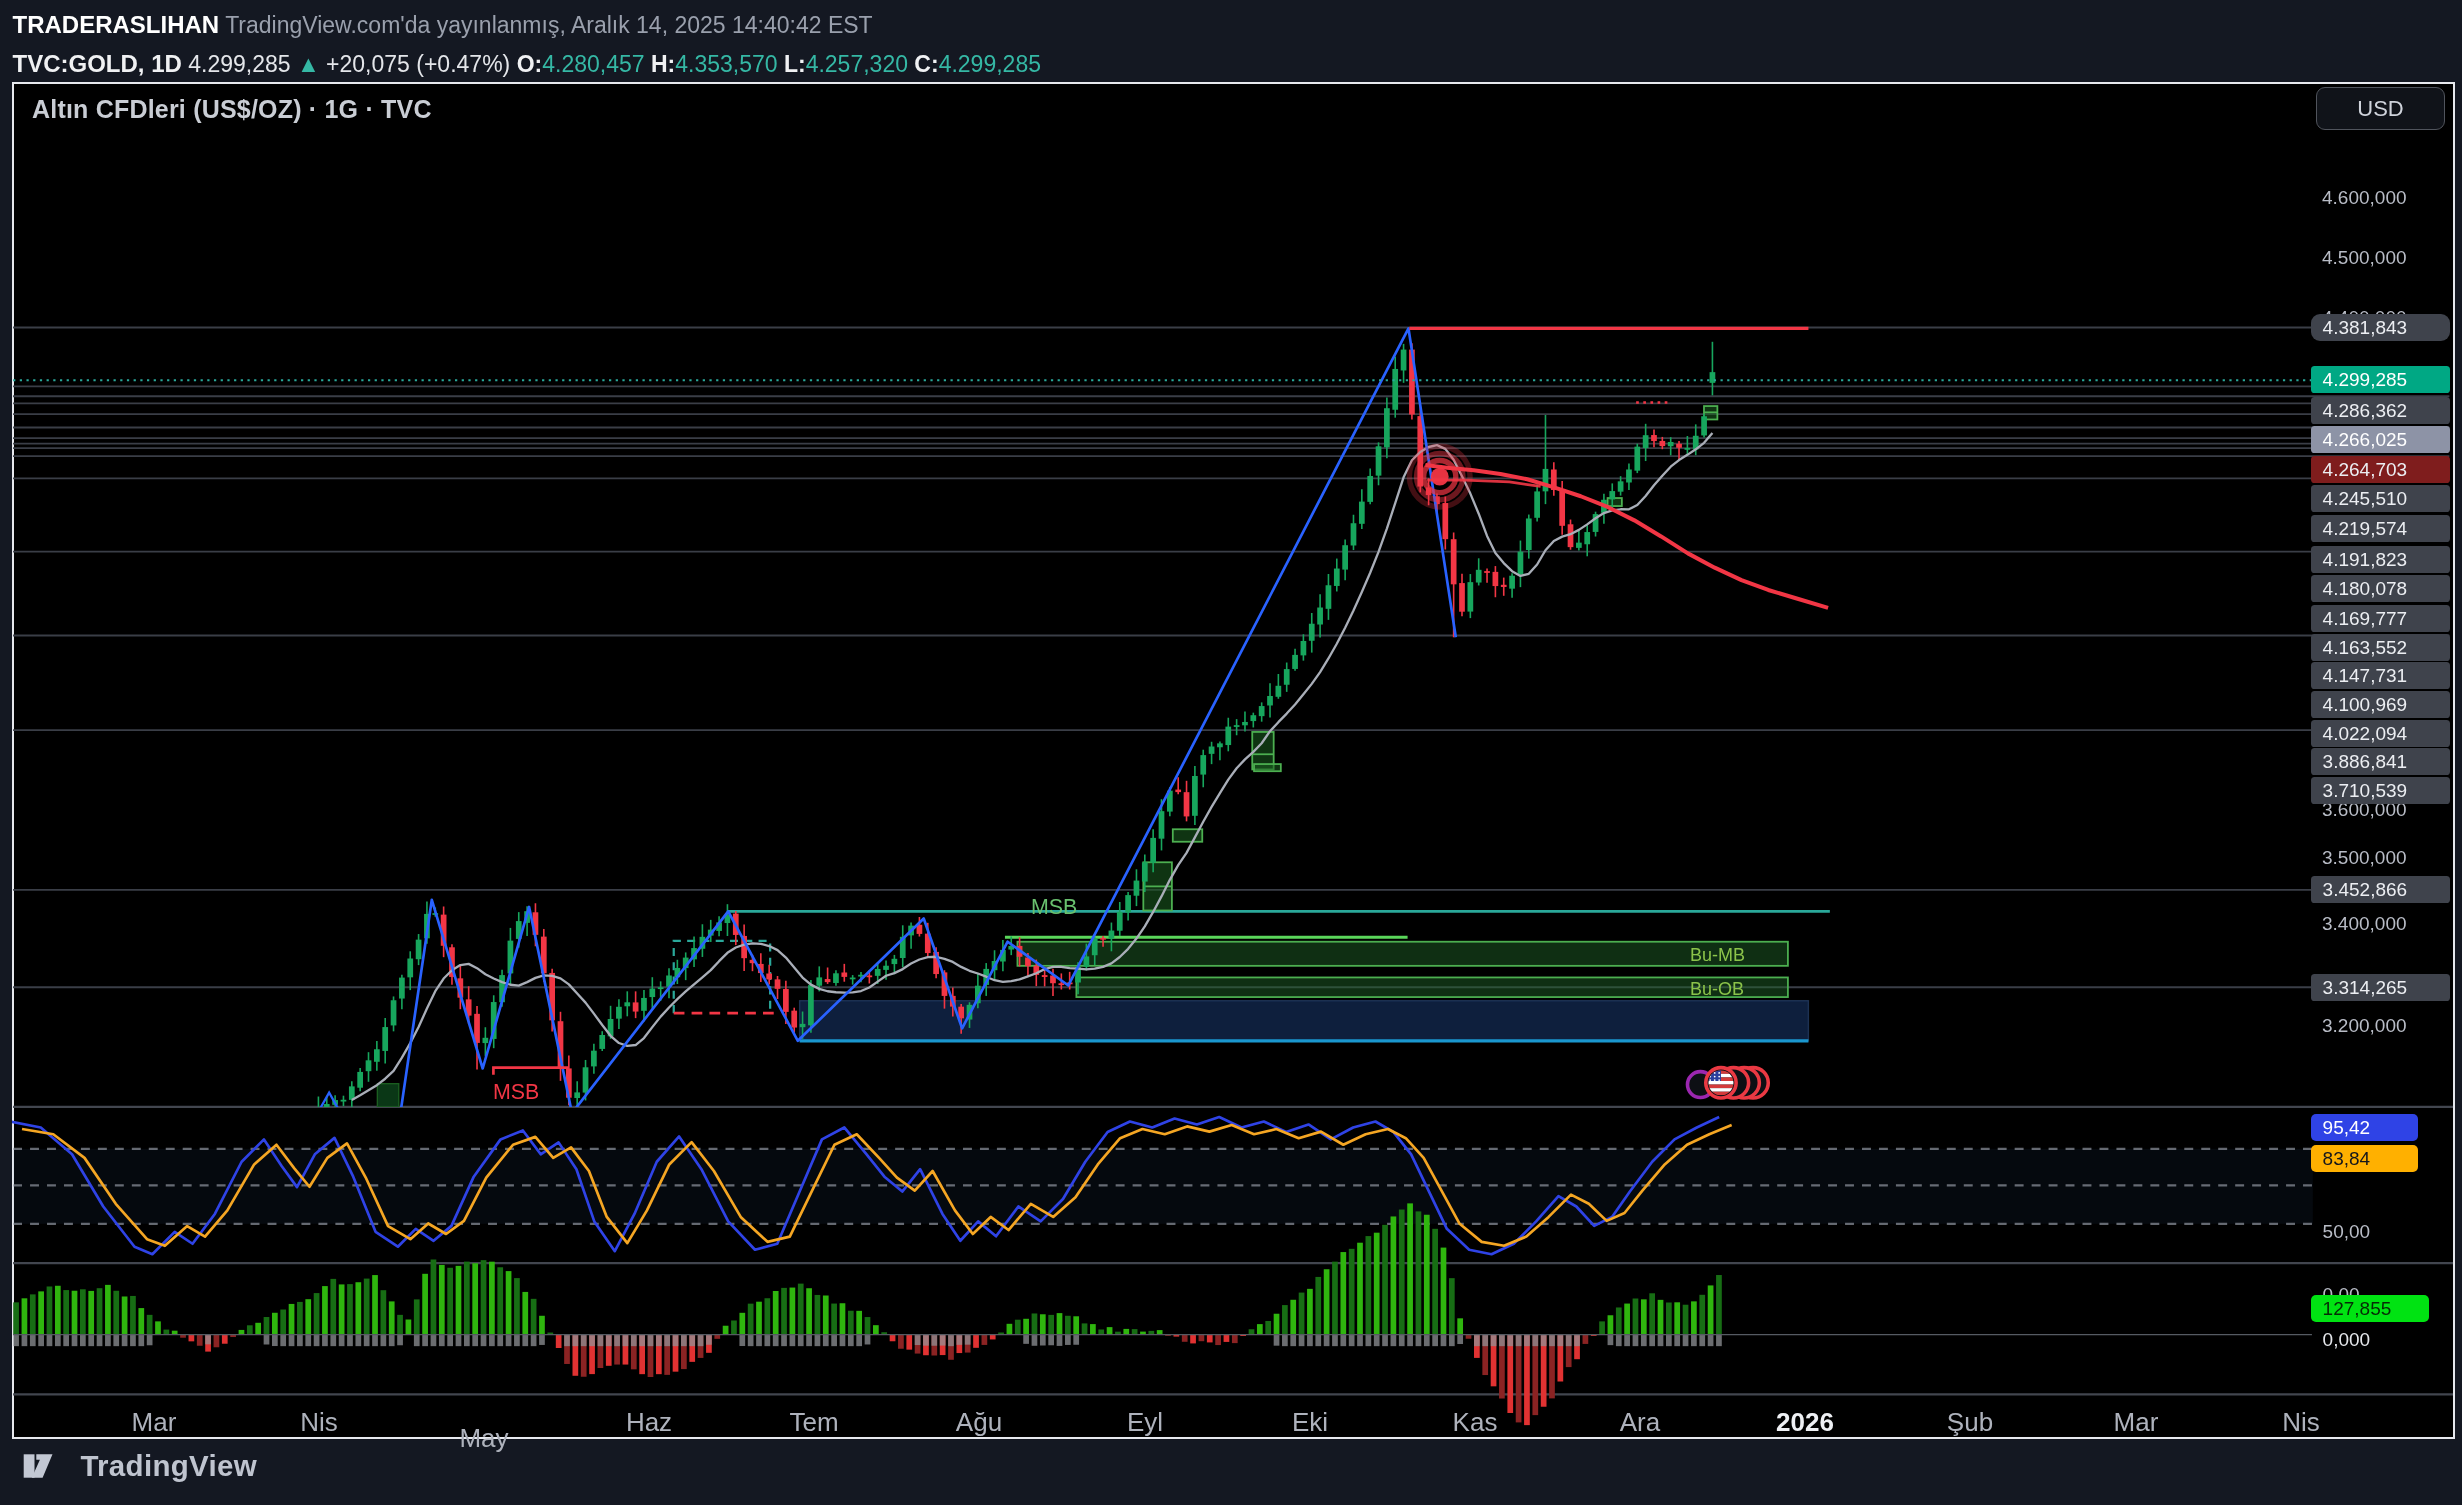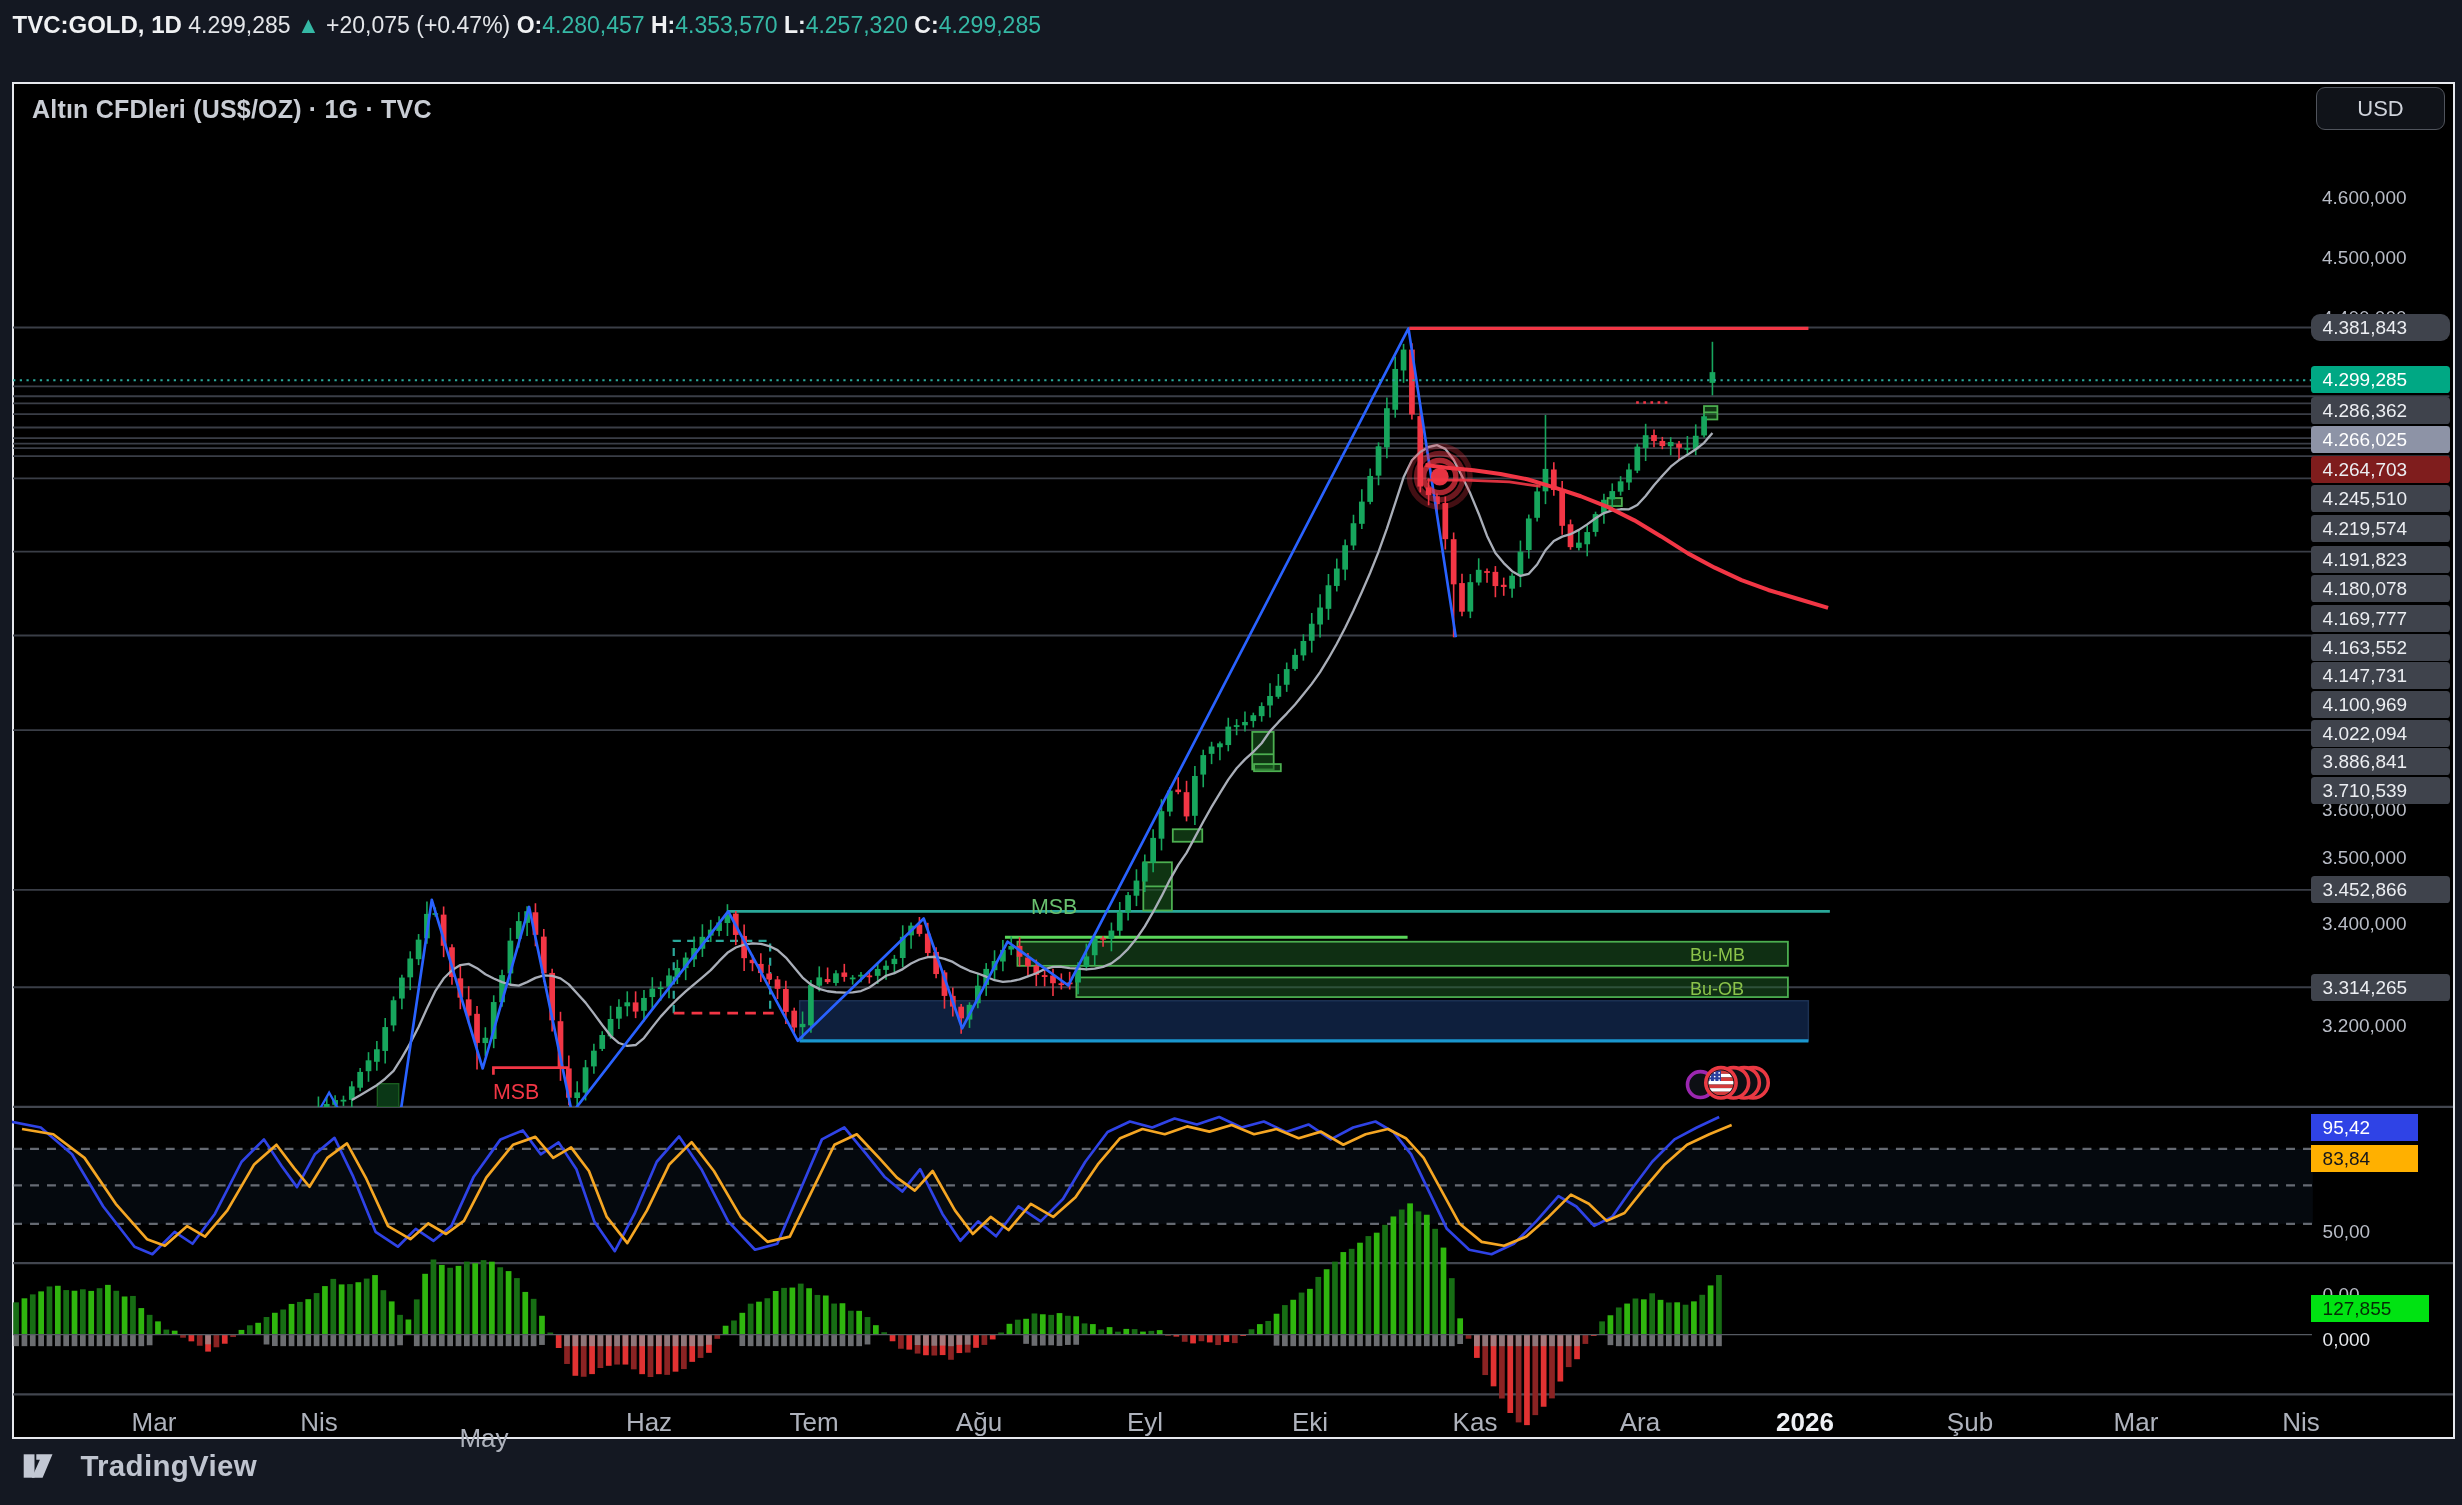--- a/index.html
+++ b/index.html
@@ -19,37 +19,38 @@
   #usd{position:absolute;left:2316px;top:87px;width:127px;height:41px;border:1.8px solid #50545c;border-radius:9px;color:#cfd3db;font-size:22px;display:flex;align-items:center;justify-content:center;background:#101319;}
   
   .axlbl{position:absolute;color:#b8bcc6;font-size:19px;white-space:nowrap;}
   .axbadge{position:absolute;left:2311px;width:139px;height:27px;border-radius:3.6px;background:#3f434c;color:#eceef2;font-size:19px;line-height:27px;padding-left:11.6px;box-sizing:border-box;white-space:nowrap;}
   .mon{position:absolute;color:#aeb2bc;font-size:26px;transform:translateX(-50%);white-space:nowrap;}
   .mon.bold{color:#eef0f4;font-weight:bold;}
   .pane-lbl{position:absolute;font-size:21.4px;white-space:nowrap;}
   #msb-up{color:#69c06e;}
   #msb-dn{color:#f23645;}
   .bu{color:#8bc34a;font-size:18px;}
-  .ind-badge{position:absolute;left:2311px;height:27px;border-radius:0;font-size:19px;line-height:27px;padding-left:11.6px;width:107px;box-sizing:border-box;}
+  .ind-badge{position:absolute;left:2311px;height:27px;border-radius:5px;font-size:19px;line-height:27px;padding-left:11.6px;width:107px;box-sizing:border-box;}
   #st-k{background:#2f43e6;color:#fff;top:1114px;}
   #st-d{background:#ffb000;color:#14161c;top:1145px;}
   #st-50,#st-0{color:#b8bcc6;background:none;margin-top:47px;}
   #st-50{top:1171px;} #st-0{top:1234px;}
   #mac-v{background:#00e312;color:#062b06;top:1295px;width:118px;}
   #mac-0{color:#e4e6ea;background:none;top:1326px;}
   
   #foot{position:absolute;left:21.4px;top:1448px;display:flex;align-items:center;gap:23px;}
   #foot span{color:#bfc4cf;font-size:29.5px;font-weight:bold;letter-spacing:0.3px;}
 </style>
 </head>
 <body>
 
 <div id="root">
 
   <div id="hdr">
+    <div><span class="h1a">TRADERASLIHAN</span><span class="h1b"> </span><span class="h1b">TradingView.com'da yayınlanmış, Aralık 14, 2025 14:40:42 EST</span></div>
     <div>
       <span class="h2w">TVC:GOLD, 1D</span><span class="h2p"> </span>
       <span class="h2p">4.299,285</span><span class="h2p"> </span>
       <span class="h2t">▲</span><span class="h2p"> </span>
       <span class="h2p">+20,075 (+0.47%)</span><span class="h2p"> </span>
       <span class="h2lbl">O:</span><span class="h2t">4.280,457</span><span class="h2p"> </span>
       <span class="h2lbl">H:</span><span class="h2t">4.353,570</span><span class="h2p"> </span>
       <span class="h2lbl">L:</span><span class="h2t">4.257,320</span><span class="h2p"> </span>
       <span class="h2lbl">C:</span><span class="h2t">4.299,285</span>
     </div>

